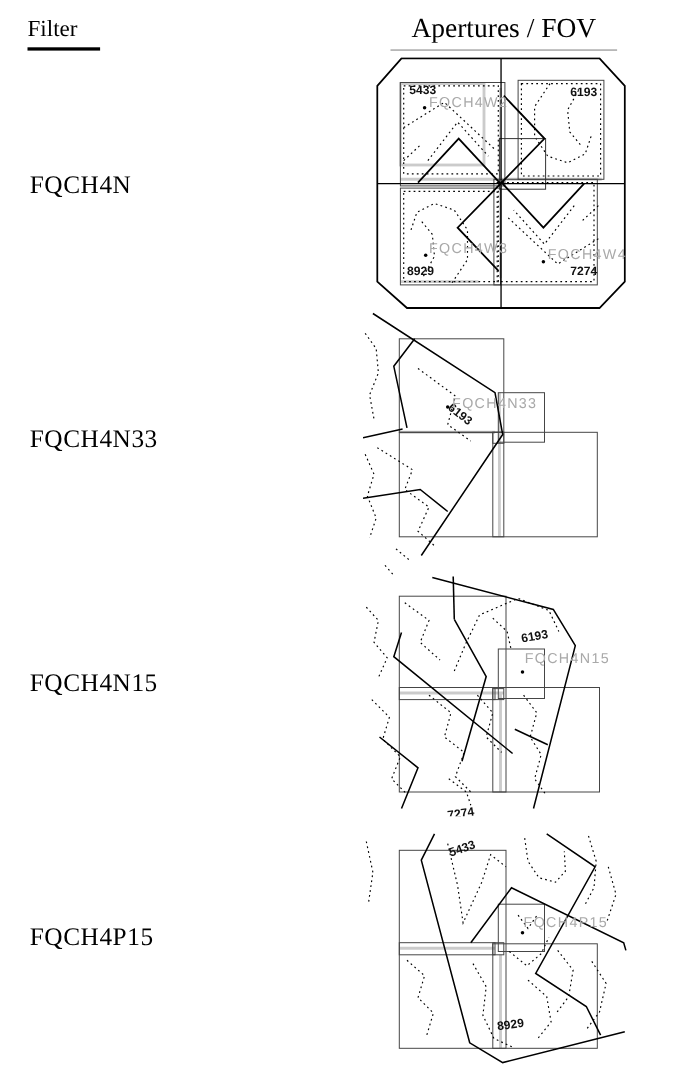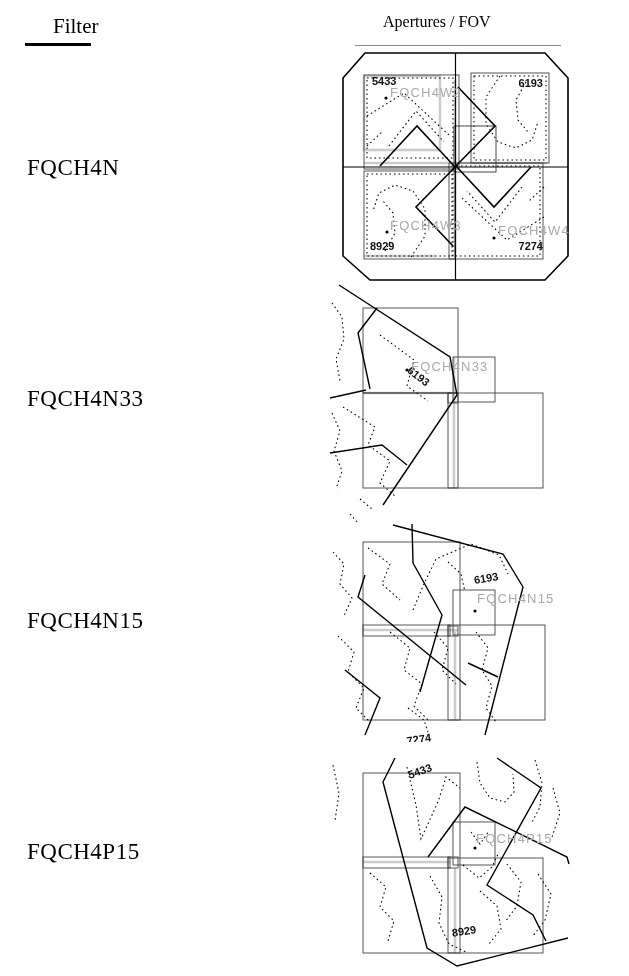--- a/index.html
+++ b/index.html
@@ -1,38 +1,38 @@
 <!DOCTYPE html>
 <html><head>
 <meta charset="utf-8">
 <style>
   html,body{margin:0;padding:0;background:#fff;}
   #page{position:relative;width:629px;height:976px;background:#ffffff;overflow:hidden;
         font-family:"Liberation Serif", serif;color:#000;}
-  .hdr{position:absolute;font-size:21px;margin-left:28px;}
+  .hdr{position:absolute;font-size:21px;}
   .rule{position:absolute;background:#000;}
   .filter-name{position:absolute;left:27px;font-size:23px;letter-spacing:0.5px;}
   svg{position:absolute;overflow:hidden;}
   svg text{font-family:"Liberation Sans", sans-serif;}
   .wl{font-size:11px;font-weight:bold;fill:#111;}
   .ap{font-size:13px;letter-spacing:1.2px;fill:#a9a9a9;}
   .solid{stroke:#000;fill:none;}
   .thin{stroke:#444;fill:none;stroke-width:0.9;}
   .lite{stroke:#cbcbcb;fill:none;stroke-width:2.6;}
   .dot{stroke:#000;fill:none;stroke-width:1.05;stroke-dasharray:1.6 2.9;}
 </style>
 </head>
 <body>
 
 <div id="page">
 
   <div class="hdr" style="left:25px;top:14px;">Filter</div>
   <div class="rule" style="left:25px;top:43px;width:66px;height:2.5px;"></div>
 
-  <div class="hdr" style="left:355px;top:13px;width:206px;font-size:16px;">Apertures / FOV</div>
+  <div class="hdr" style="left:355px;top:13px;width:206px;text-align:center;font-size:25px;">Apertures / FOV</div>
   <div class="rule" style="left:355px;top:45px;width:206px;height:1px;background:#888;"></div>
 
   <div class="filter-name" style="top:155px;text-align:center;">FQCH4N</div>
   <div class="filter-name" style="top:386px;">FQCH4N33</div>
   <div class="filter-name" style="top:608px;">FQCH4N15</div>
   <div class="filter-name" style="top:839px;">FQCH4P15</div>
 
   <svg style="left:340px;top:52px;" width="232" height="230" viewBox="0 0 232 230">
     <g class="lite">
       <rect x="24" y="24" width="76" height="74"></rect>

